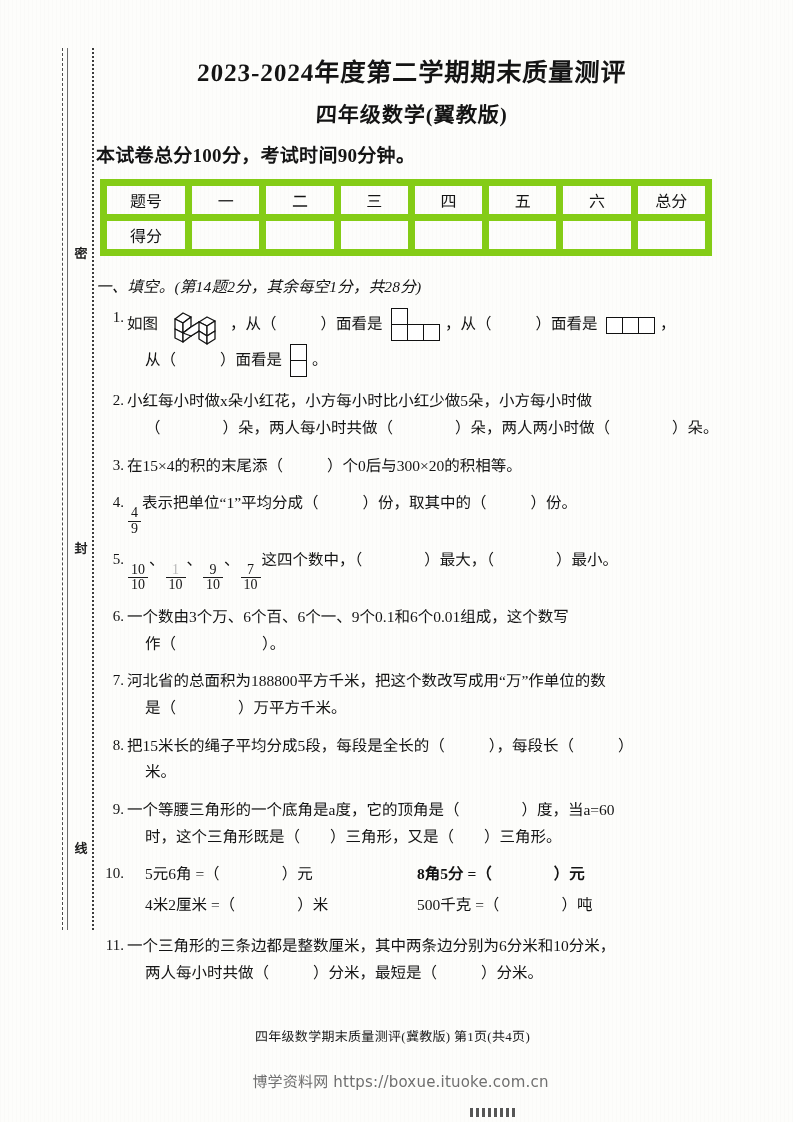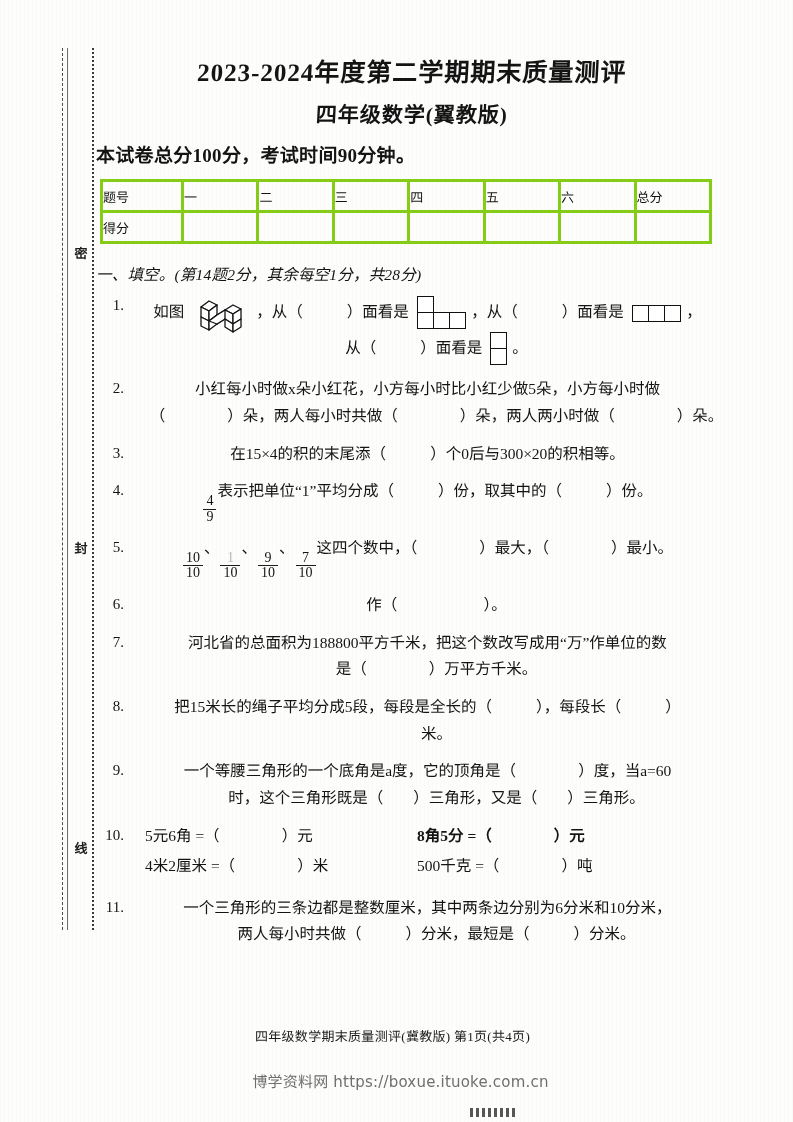--- a/index.html
+++ b/index.html
@@ -101,25 +101,25 @@
 
   
   table.score-table {
     border-collapse: collapse;
     width: 612px;
     margin: 0 0 18px 4px;
     table-layout: fixed;
   }
   table.score-table td,
   table.score-table th {
-    border: 3px solid #84cc16;
+    border: 7px solid #84cc16;
     height: 28px;
-    text-align: left;
+    text-align: center;
     vertical-align: middle;
-    font-size: 13px;
+    font-size: 16px;
     font-weight: 400;
     padding: 0;
   }
   table.score-table th { font-weight: 400; }
   table.score-table .rowlabel { width: 78px; }
 
   
   .section-heading {
     font-size: 15.5px;
     margin: 0 0 9px 0;
@@ -142,21 +142,21 @@
   li.q .qnum {
     flex: 0 0 auto;
     width: 28px;
     text-align: right;
     padding-right: 3px;
     font-size: 15px;
   }
   li.q .qbody {
     flex: 1 1 auto;
   }
-  .ln { display: block; text-align: center; }
+  .ln { display: block; }
   .ind { display: inline-block; width: 18px; }
 
   
   .blank {
     display: inline-block;
     white-space: nowrap;
   }
   .blank .gap { display: inline-block; }
   .gap-s { width: 30px; }
   .gap-m { width: 44px; }
@@ -413,20 +413,21 @@
               <span class="num">7</span>
               <span class="den">10</span>
             </span><span>这四个数中，（</span><span class="blank"><span class="gap gap-l"></span></span><span>）最大，（</span><span class="blank"><span class="gap gap-l"></span></span><span>）最小。</span>
           </span>
         </span>
       </li>
 
       <li class="q">
         <span class="qnum">6.</span>
         <span class="qbody">
+          <span class="ln">一个数由3个万、6个百、6个一、9个0.1和6个0.01组成，这个数写</span>
           <span class="ln">
             <span class="ind"></span><span>作（</span><span class="blank"><span class="gap gap-xl"></span></span><span>）。</span>
           </span>
         </span>
       </li>
 
       <li class="q">
         <span class="qnum">7.</span>
         <span class="qbody">
           <span class="ln">河北省的总面积为188800平方千米，把这个数改写成用“万”作单位的数</span>

